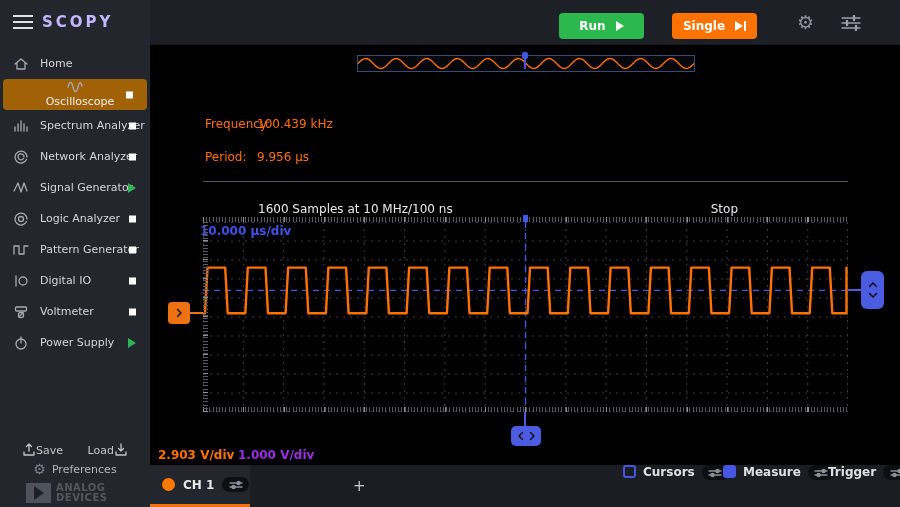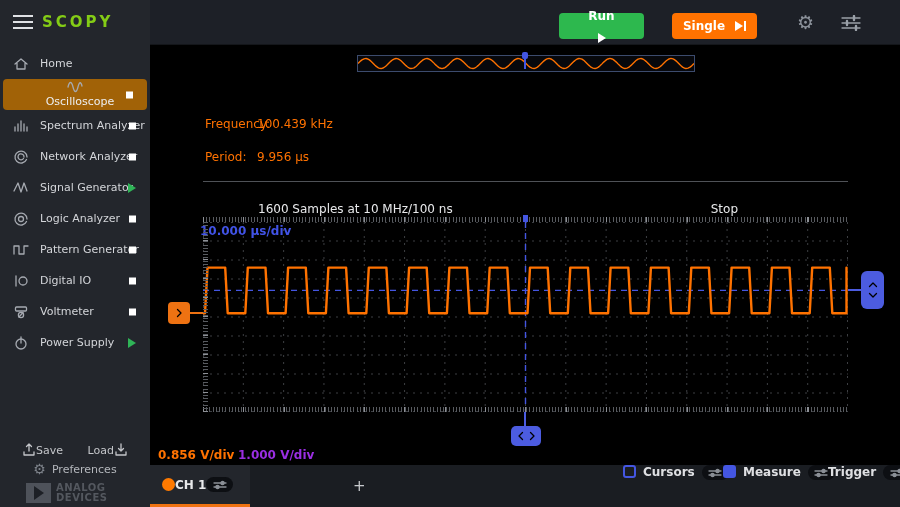--- a/index.html
+++ b/index.html
@@ -4,23 +4,23 @@
 <style>
   * { margin:0; padding:0; box-sizing:border-box; }
   body { font-family:"DejaVu Sans","Liberation Sans",sans-serif; background:#000; }
   #app { position:relative; width:900px; height:507px; background:#000; overflow:hidden; }
 
   
   .topbar { position:absolute; left:0; top:0; width:900px; height:45px; background:#1d2027; border-bottom:1px solid #14161a; }
   .logo-zone { position:absolute; left:0; top:0; width:150px; height:45px; background:#23262c; }
   .hamburger { position:absolute; left:13px; top:15px; width:20px; height:14px; cursor:pointer; }
   .hamburger span { display:block; height:2px; background:#dfe1e5; margin-bottom:4px; }
-  .logo-text { position:absolute; left:42px; top:13px; color:#84cc16; font-size:15px; font-weight:bold; letter-spacing:3px; }
+  .logo-text { position:absolute; left:42px; top:13px; color:#c4b5fd; font-size:15px; font-weight:bold; letter-spacing:3px; }
   .btn { position:absolute; top:13px; width:85px; height:26px; border-radius:4px; display:flex; align-items:center; justify-content:center; gap:10px; color:#fff; font-size:12px; font-weight:bold; cursor:pointer; }
-  .btn-run { left:559px; background:#2db84e;flex-direction:column; }
+  .btn-run { left:559px; background:#2db84e; }
   .btn-single { left:672px; background:#ff7200; }
   .play-tri { width:0; height:0; border-left:8px solid #fff; border-top:5px solid transparent; border-bottom:5px solid transparent; }
   .single-icon { display:flex; align-items:center; gap:1px; }
   .single-bar { width:2px; height:10px; background:#fff; }
   .gear-top { position:absolute; left:797px; top:11px; font-size:19px; color:#8d939c; cursor:pointer; }
   .sliders-top { position:absolute; left:840px; top:15px; cursor:pointer; color:#9aa0a8; }
 
   
   .sidebar { position:absolute; left:0; top:45px; width:150px; height:462px; background:#23262c; }
   .side-items { padding-top:3px; }
@@ -78,21 +78,21 @@
   .handle-trig-h { left:361px; top:381px; width:30px; height:20px; border-radius:5px; background:#4c5ce0; flex-direction:row; gap:5px; }
   .stem-trig-h { position:absolute; left:374px; top:367px; width:2px; height:14px; background:#4c5ce0; }
 
   .vdiv { position:absolute; top:403px; font-size:12px; font-weight:bold; }
   .vdiv-ch1 { left:8px; color:#ff7200; }
   .vdiv-ch2 { left:88px; color:#9a2ee1; }
 
   
   .bottombar { position:absolute; left:150px; top:465px; width:750px; height:42px; background:#1a1d22; }
   .ch-tab { position:absolute; top:0; height:42px; display:flex; align-items:center; cursor:pointer; }
-  .ch1-tab { left:0; width:100px; background:#23262c; border-bottom:3px solid #ee7212; padding-left:12px; }
+  .ch1-tab { left:0; width:100px; background:#23262c; border-bottom:3px solid #ee7212; padding-left:12px; gap:8px; }
   .ch2-tab { left:100px; width:100px; padding-left:6px; gap:8px; }
   .ch-dot-filled { width:13px; height:13px; border-radius:50%; background:#ff7a00; }
   .ch-dot-outline { width:11px; height:11px; border-radius:50%; border:2px solid #9a2ee1; }
   .ch-label { font-size:12px; font-weight:bold; color:#e8e9eb; }
   .pill { width:27px; height:15px; border-radius:8px; background:#0d0f13; display:flex; align-items:center; justify-content:center; cursor:pointer; color:#8b9097; }
   .add-ch { position:absolute; left:203px; top:0; height:42px; display:flex; align-items:center; font-size:15px; color:#c7c9cd; cursor:pointer; }
   .fgroup { position:absolute; top:0; height:42px; display:flex; gap:7px; }
   .cb { width:13px; height:13px; border-radius:3px; cursor:pointer; }
   .cb-unchecked { border:2px solid #4456e2; }
   .cb-checked { background:#4456e2; border:2px solid #4456e2; }
@@ -347,21 +347,21 @@
     <div class="stem-trig-h"></div>
     <div class="handle handle-trig-h">
       <svg class="icon" width="7" height="10" viewBox="0 0 7 10" stroke="#fff" stroke-width="1.8">
           <path d="M5.5 1.5 2 5l3.5 3.5"></path>
         </svg>
       <svg class="icon" width="7" height="10" viewBox="0 0 7 10" stroke="#fff" stroke-width="1.8">
           <path d="M1.5 1.5 5 5l-3.5 3.5"></path>
         </svg>
     </div>
 
-    <div class="vdiv vdiv-ch1">0.856 V/div</div>
+    <div class="vdiv vdiv-ch1">2.903 V/div</div>
     <div class="vdiv vdiv-ch2">1.000 V/div</div>
   </div>
 
   <div class="bottombar">
     <div class="ch-tab ch1-tab">
       <span class="ch-dot-filled"></span>
       <span class="ch-label">CH 1</span>
       <span class="pill">
         <svg class="icon" width="16" height="10" viewBox="0 0 16 10">
             <path d="M2 3h12M2 7h12"></path>

